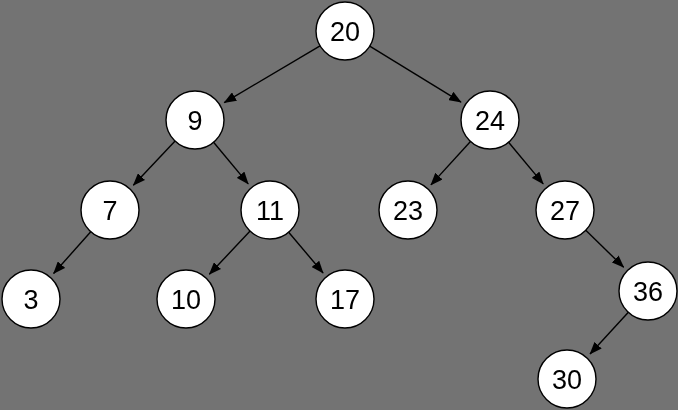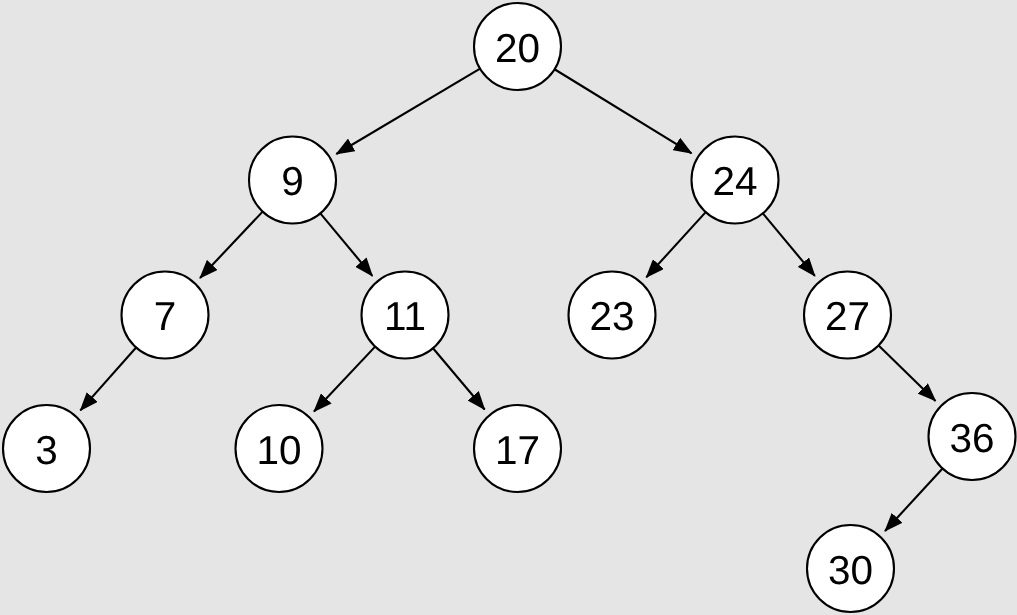--- a/index.html
+++ b/index.html
@@ -4,21 +4,21 @@
 <style>
   html, body {
     margin: 0;
     padding: 0;
     background: #ffffff;
   }
   #canvas {
     position: relative;
     width: 678px;
     height: 410px;
-    background: #e5e5e5;
+    background: #737373;
     overflow: hidden;
     font-family: "Liberation Sans", sans-serif;
   }
   #tree-svg {
     position: absolute;
     left: 0;
     top: 0;
     width: 678px;
     height: 410px;
   }

